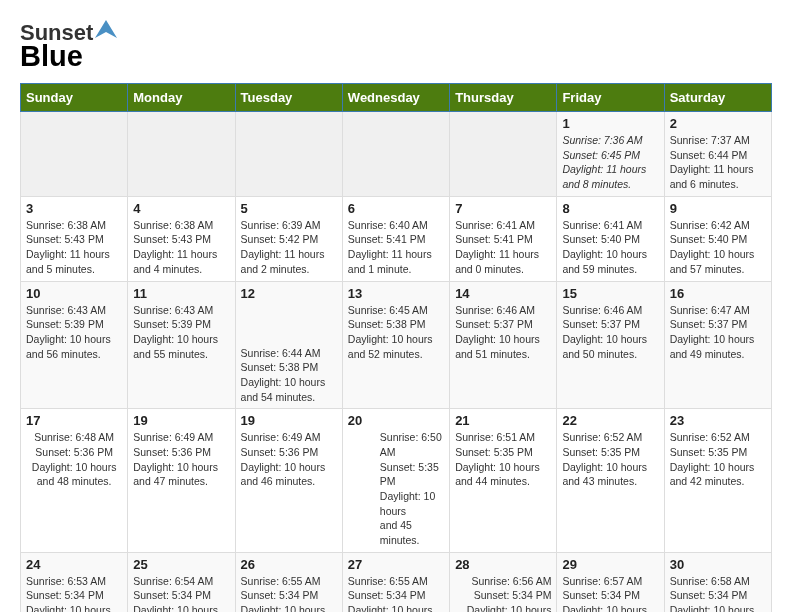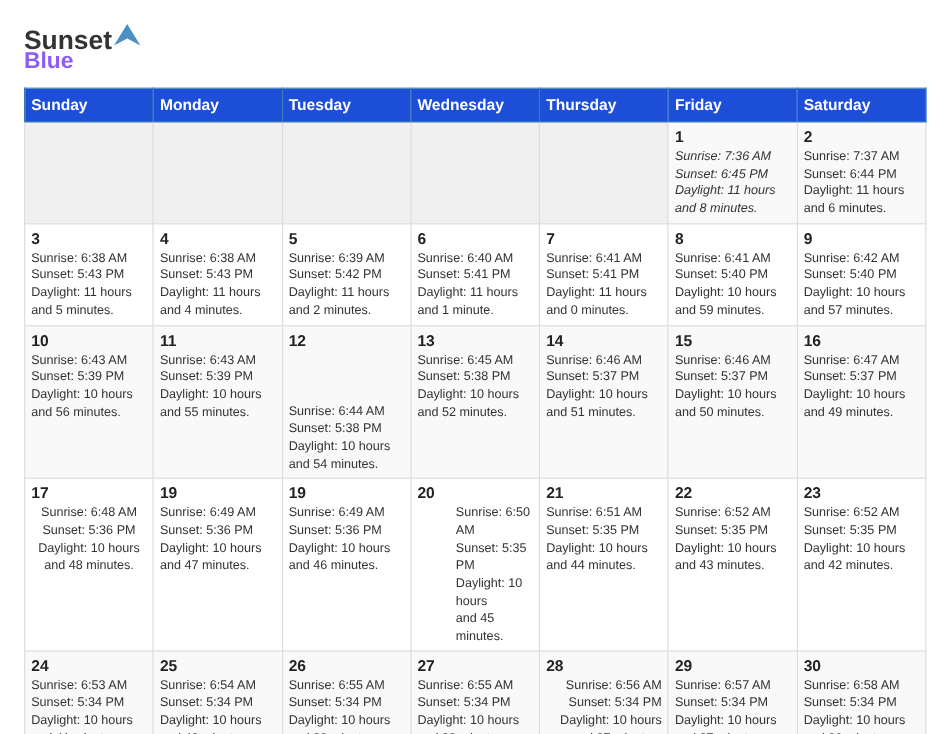--- a/index.html
+++ b/index.html
@@ -32,21 +32,21 @@
     .location-title {
       font-size: 16px;
       color: #555;
     }
     table {
       width: 100%;
       border-collapse: collapse;
       font-size: 11px;
     }
     thead tr th {
-      background: #1d4ed8;
+      background: #4d7c0f;
       color: #fff;
       padding: 6px 5px;
       text-align: left;
       font-size: 13px;
       font-weight: bold;
       border: 1px solid #3a7ab0;
     }
     tbody tr td {
       border: 1px solid #ddd;
       vertical-align: top;
@@ -85,21 +85,21 @@
     <div style="display:flex; align-items:flex-end; gap:0px;">
       <div style="font-size:22px; font-weight:bold; color:#333; line-height:1;">
         <span style="color:#333;">Sunset</span>
       </div>
       <div style="margin-left:2px; margin-bottom:2px;">
         <svg width="22" height="18" viewBox="0 0 22 18">
           <polygon points="0,18 11,0 22,18 11,12" fill="#4a90c4"></polygon>
         </svg>
       </div>
     </div>
-    <div style="font-size:19px; font-weight:bold; color:#8b5cf6; margin-top:-4px;">Blue</div>
+    <div style="font-size:29px; font-weight:bold; color:#000000; margin-top:-4px;">Blue</div>
   </div>
   <div class="title-area">
     <div class="month-title"></div>
     <div class="location-title"></div>
   </div>
 </div>
 
 <table>
   <thead>
     <tr id="weekday-header">

